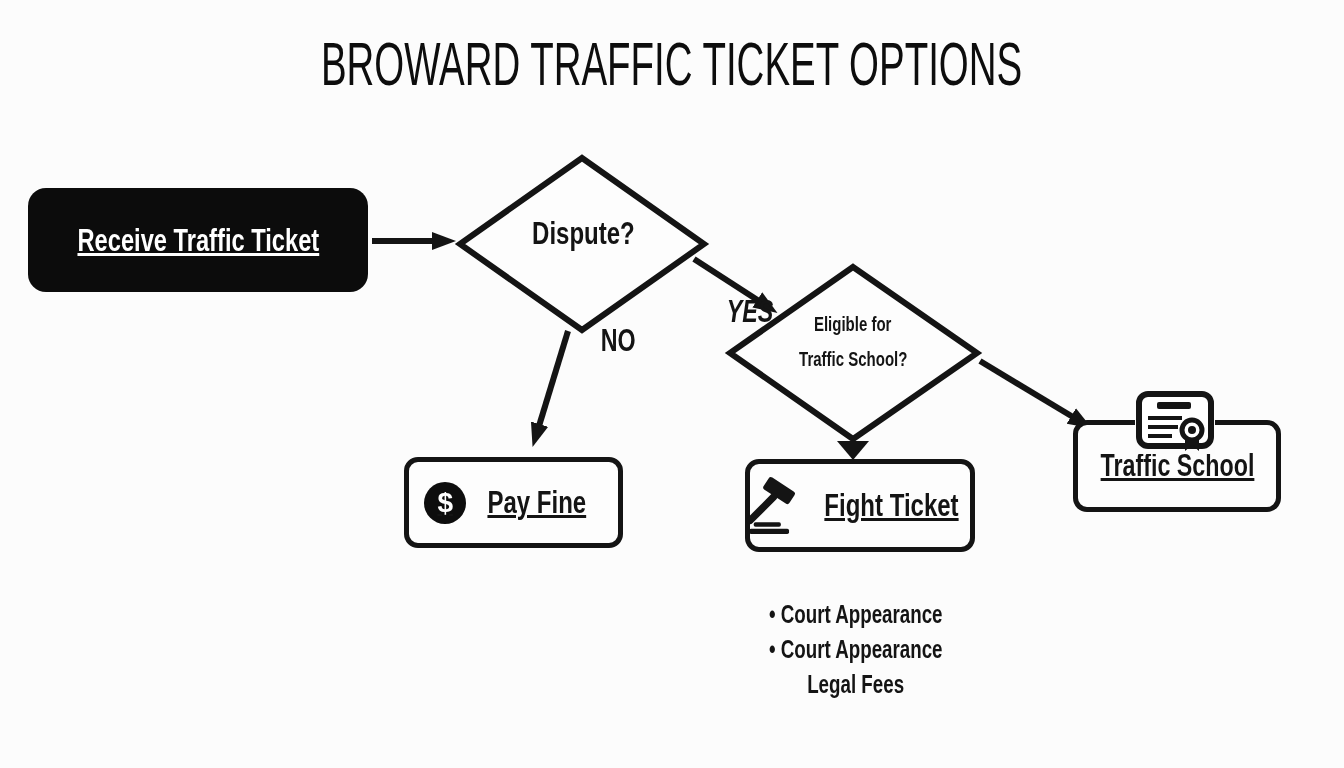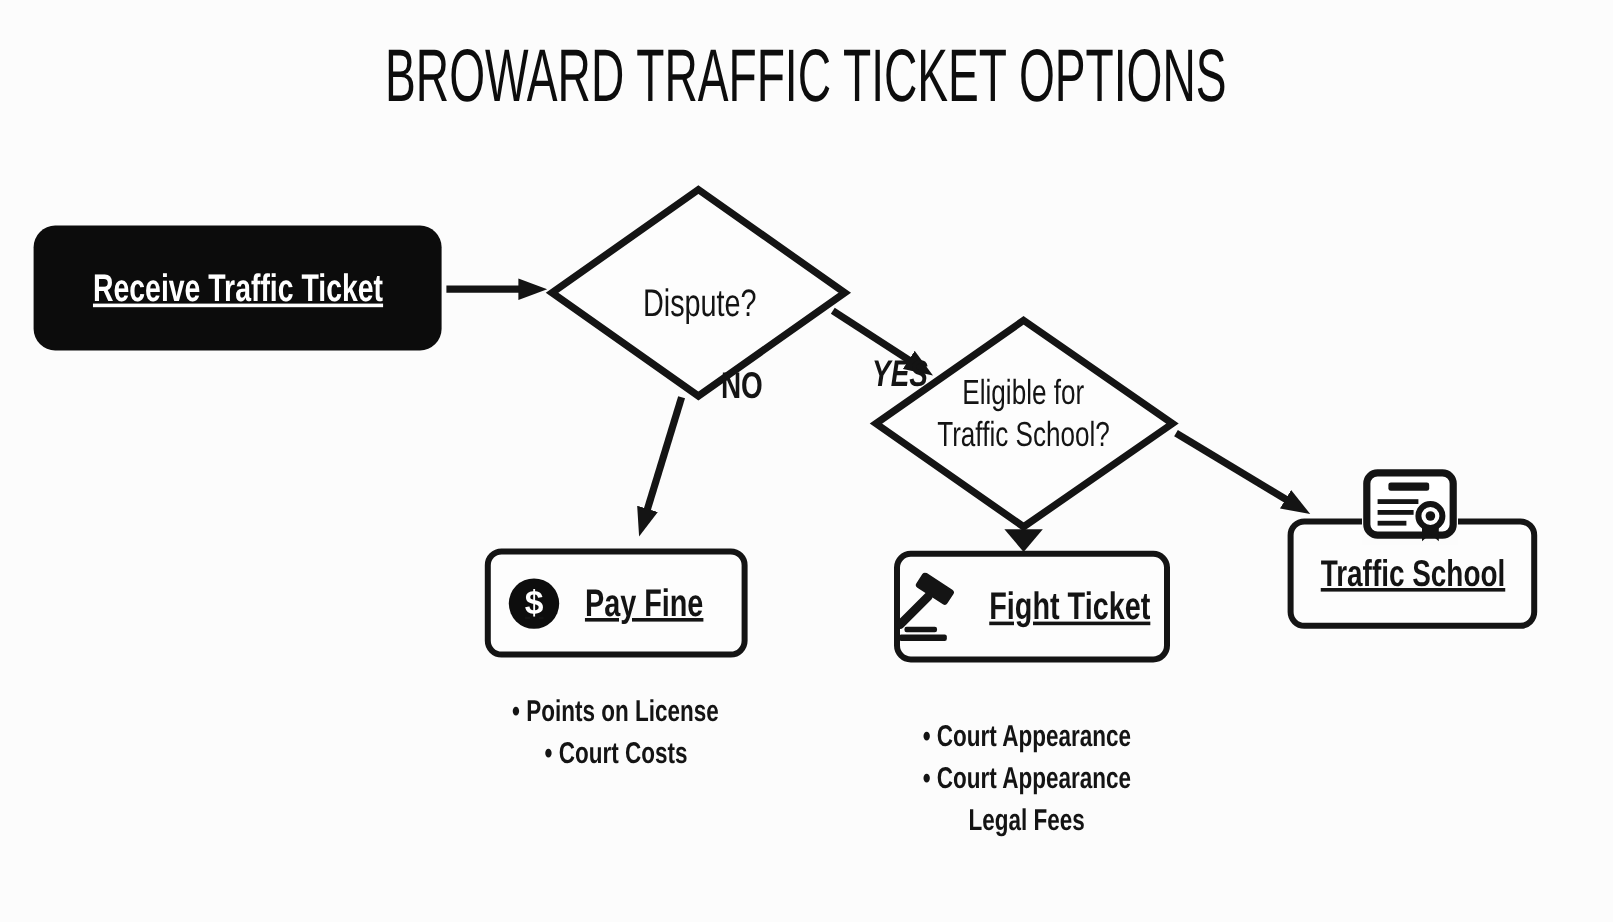--- a/index.html
+++ b/index.html
@@ -57,48 +57,48 @@
   .receive-box .cond { --cx: 0.74; }
   .outcome-box {
     background: #fdfdfd;
     border: 5px solid #141414;
     border-radius: 14px;
     font-size: 32px;
     font-weight: 700;
   }
   .pay-box   { left: 404px; top: 457px; width: 219px; height: 91px; gap: 5px; }
   .fight-box { left: 745px; top: 459px; width: 230px; height: 93px; gap: 2px; }
-  .school-box{ left: 1073px; top: 432px; width: 208px; height: 92px; font-size: 31px; }
+  .school-box{ left: 1073px; top: 420px; width: 208px; height: 92px; font-size: 31px; }
   .dollar-circle {
     width: 42px; height: 42px;
     border-radius: 50%;
     background: #0d0d0d;
     color: #ffffff;
     display: flex; align-items: center; justify-content: center;
     font-size: 28px; font-weight: 700;
     flex: 0 0 auto;
   }
   .gavel-wrap { width: 60px; height: 60px; flex: 0 0 auto; display:flex; align-items:center; justify-content:center; }
   .diamond-label {
     position: absolute;
     display: flex; flex-direction: column;
-    align-items: center; justify-content: flex-end;
-    font-weight: 400;
+    align-items: center; justify-content: flex-start;
+    font-weight: 700;
     z-index: 2;
     text-align: center;
   }
   .d1-label { left: 458px; top: 215px; width: 250px; height: 56px; font-size: 32px; }
-  .d2-label { left: 738px; top: 297px; width: 230px; height: 84px; font-size: 29px; line-height: 35px; }
+  .d2-label { left: 738px; top: 307px; width: 230px; height: 84px; font-size: 20px; line-height: 35px; }
   .edge-label {
     position: absolute;
     display: flex; align-items: center; justify-content: center;
     font-size: 31px; font-weight: 700;
     z-index: 2;
   }
-  .no-label  { left: 578px; top: 302px; width: 80px; height: 40px; }
+  .no-label  { left: 578px; top: 321px; width: 80px; height: 40px; }
   .yes-label { left: 707px; top: 292px; width: 86px; height: 40px; font-style: italic; }
   .bullets {
     position: absolute;
     z-index: 2;
     text-align: center;
     font-size: 25px;
     font-weight: 700;
     line-height: 35px;
     color: #141414;
   }
@@ -163,24 +163,20 @@
   </div>
   <div class="edge-label yes-label">
     <span class="cond">YES</span>
   </div>
 
   <div class="node outcome-box pay-box">
     <span class="dollar-circle">
       <span>$</span>
     </span>
     <span class="cond">Pay Fine</span>
-  </div>
-  <div class="bullets pay-bullets">
-    <span class="bullet-line"><span class="cond">• Points on License</span></span>
-    <span class="bullet-line"><span class="cond">• Court Costs</span></span>
   </div>
 
   <div class="node outcome-box fight-box">
     <span class="gavel-wrap">
       <svg width="58" height="58" viewBox="0 0 64 64" xmlns="http://www.w3.org/2000/svg">
         <g fill="#141414">
           <rect x="25" y="7" width="34" height="16" rx="3" transform="rotate(33 42 15)"></rect>
           <rect x="14" y="50" width="30" height="5" rx="2"></rect>
           <rect x="9" y="57" width="44" height="6" rx="2"></rect>
         </g>

